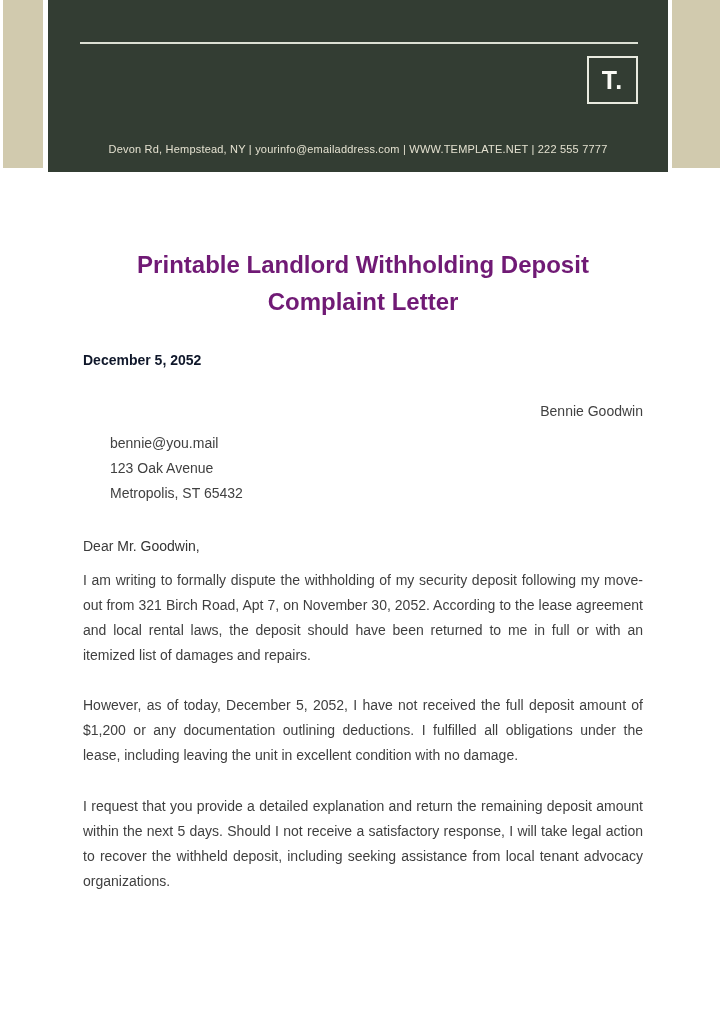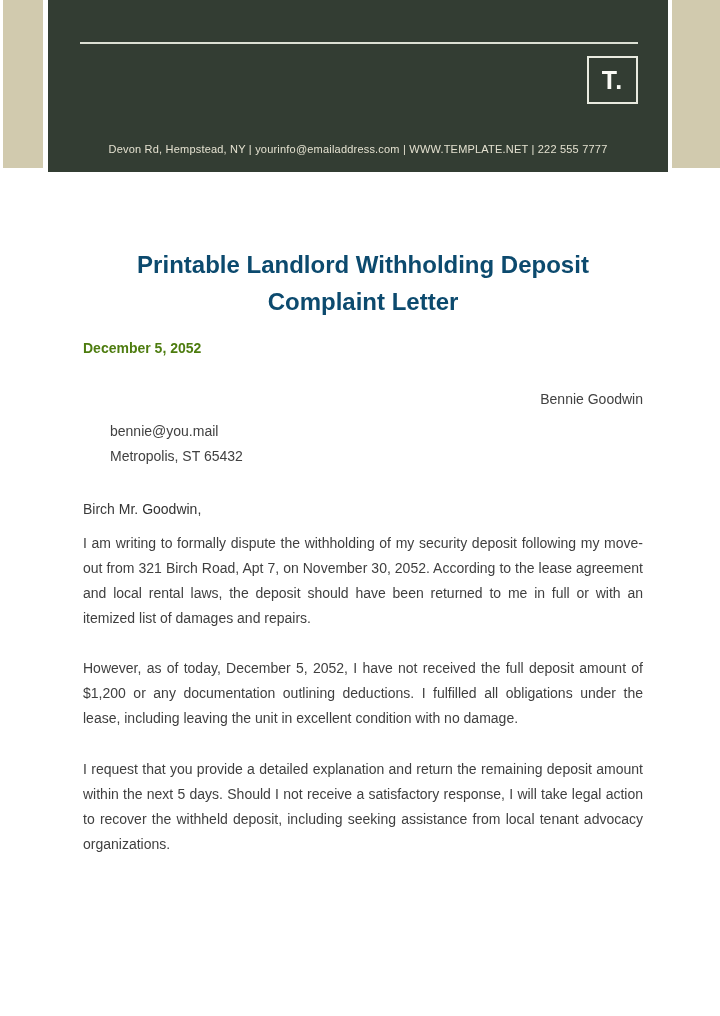--- a/index.html
+++ b/index.html
@@ -46,28 +46,28 @@
   }
 
   
   .letter { padding: 0 77px 0 83px; }
   .page-title {
     margin-top: 74px;
     text-align: center;
     font-size: 24px;
     font-weight: bold;
     line-height: 37px;
-    color: #0c4a6e;
+    color: #701a75;
   }
   .date-line {
-    margin-top: 16px;
+    margin-top: 28px;
     font-size: 14px;
     font-weight: bold;
     line-height: 24px;
-    color: #4d7c0f;
+    color: #0f172a;
   }
   .sender-name {
     margin-top: 27px;
     font-size: 14px;
     line-height: 24px;
     color: #414141;
     text-align: right;
   }
   .sender-lines { margin-top: 8px; font-size: 14px; line-height: 25px; color: #414141; margin-left: 27px; }
   .salutation {
@@ -104,23 +104,24 @@
 
 <div class="letter">
   <h1 class="page-title">Printable Landlord Withholding Deposit Complaint Letter</h1>
 
   <div class="date-line">December 5, 2052</div>
 
   <div class="sender-name">Bennie Goodwin</div>
 
   <div class="sender-lines">
     <div>bennie@you.mail</div>
+    <div>123 Oak Avenue</div>
     <div>Metropolis, ST 65432</div>
   </div>
 
-  <div class="salutation"><span>Birch </span><span class="bold">Mr. Goodwin,</span></div>
+  <div class="salutation"><span>Dear </span><span class="bold">Mr. Goodwin,</span></div>
 
   <p class="body-paragraph p1">I am writing to formally dispute the withholding of my security deposit following my move-out from 321 Birch Road, Apt 7, on November 30, 2052. According to the lease agreement and local rental laws, the deposit should have been returned to me in full or with an itemized list of damages and repairs.</p>
 
   <p class="body-paragraph p2">However, as of today, December 5, 2052, I have not received the full deposit amount of $1,200 or any documentation outlining deductions. I fulfilled all obligations under the lease, including leaving the unit in excellent condition with no damage.</p>
 
   <p class="body-paragraph p3">I request that you provide a detailed explanation and return the remaining deposit amount within the next 5 days. Should I not receive a satisfactory response, I will take legal action to recover the withheld deposit, including seeking assistance from local tenant advocacy organizations.</p>
 </div>
 
 </body></html>

